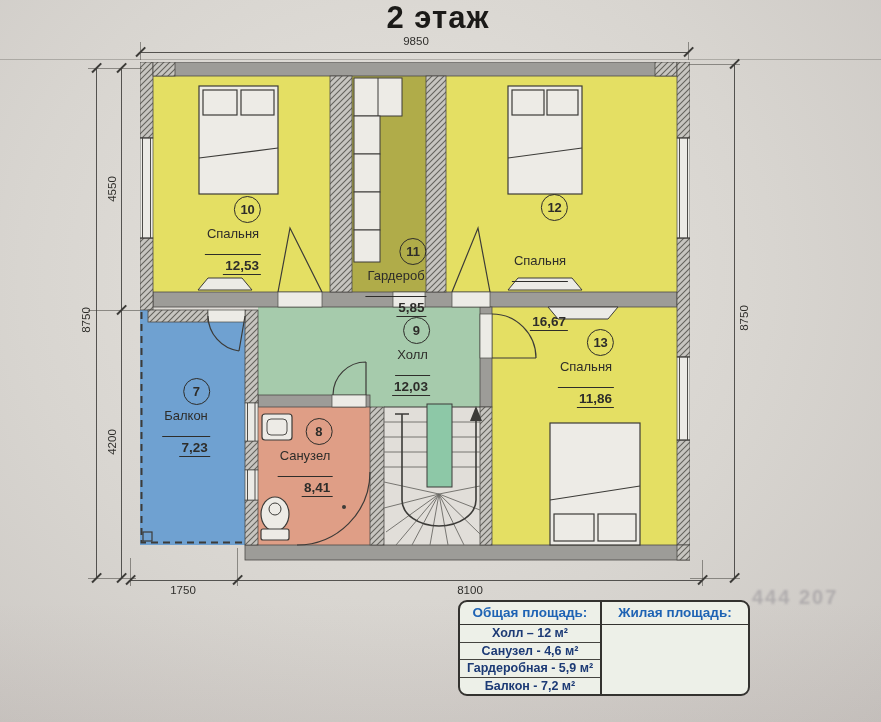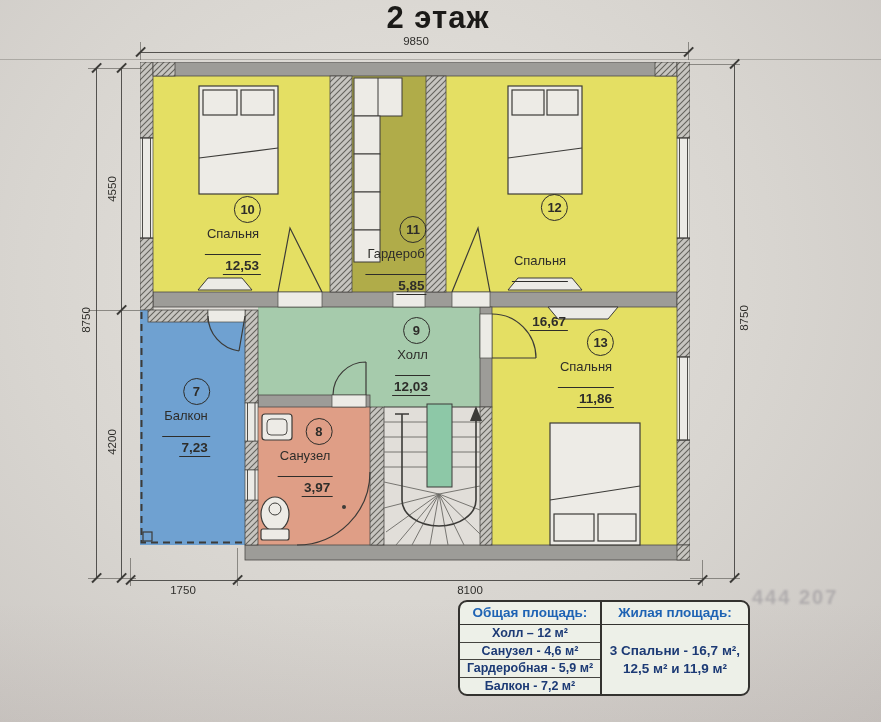--- a/index.html
+++ b/index.html
@@ -195,21 +195,21 @@
       <circle cx="204" cy="445" r="2" fill="var(--line)" stroke="none"></circle>
     </g>
   </svg>
 
 
   <div class="rlabel" style="left:233px;top:196px;">
     <div class="circ">10</div>
     <div class="rname">Спальня</div>
     <div class="rarea">12,53</div>
   </div>
-  <div class="rlabel" style="left:396px;top:216px;">
+  <div class="rlabel" style="left:396px;top:238px;">
     <div class="circ">11</div>
     <div class="rname">Гардероб</div>
     <div class="rarea">5,85</div>
   </div>
   <div class="rlabel" style="left:540px;top:194px;gap:32px;">
     <div class="circ">12</div>
     <div class="rname">Спальня</div>
     <div class="rarea">16,67</div>
   </div>
   <div class="rlabel" style="left:586px;top:329px;">
@@ -218,21 +218,21 @@
     <div class="rarea">11,86</div>
   </div>
   <div class="rlabel" style="left:411px;top:317px;">
     <div class="circ">9</div>
     <div class="rname">Холл</div>
     <div class="rarea">12,03</div>
   </div>
   <div class="rlabel" style="left:305px;top:418px;">
     <div class="circ">8</div>
     <div class="rname">Санузел</div>
-    <div class="rarea">3,97</div>
+    <div class="rarea">8,41</div>
   </div>
   <div class="rlabel" style="left:186px;top:378px;">
     <div class="circ">7</div>
     <div class="rname">Балкон</div>
     <div class="rarea">7,23</div>
   </div>
 
   <div class="dim" style="left:140px;top:52px;width:548px;height:1px;"></div>
   <div class="dim" style="left:96px;top:68px;width:1px;height:510px;"></div>
   <div class="dim" style="left:121px;top:68px;width:1px;height:510px;"></div>
@@ -274,20 +274,16 @@
   <div class="legend">
     <div class="lcol left">
       <div class="lhead">Общая площадь:</div>
       <div class="lrow">Холл – 12 м²</div>
       <div class="lrow">Санузел - 4,6 м²</div>
       <div class="lrow">Гардеробная - 5,9 м²</div>
       <div class="lrow">Балкон - 7,2 м²</div>
     </div>
     <div class="lcol right">
       <div class="lhead">Жилая площадь:</div>
-      <div class="lbody">
-        <div>3 Спальни - 16,7 м²,</div>
-        <div>12,5 м² и 11,9 м²</div>
-      </div>
     </div>
   </div>
 
 </div>
 
 </body></html>

